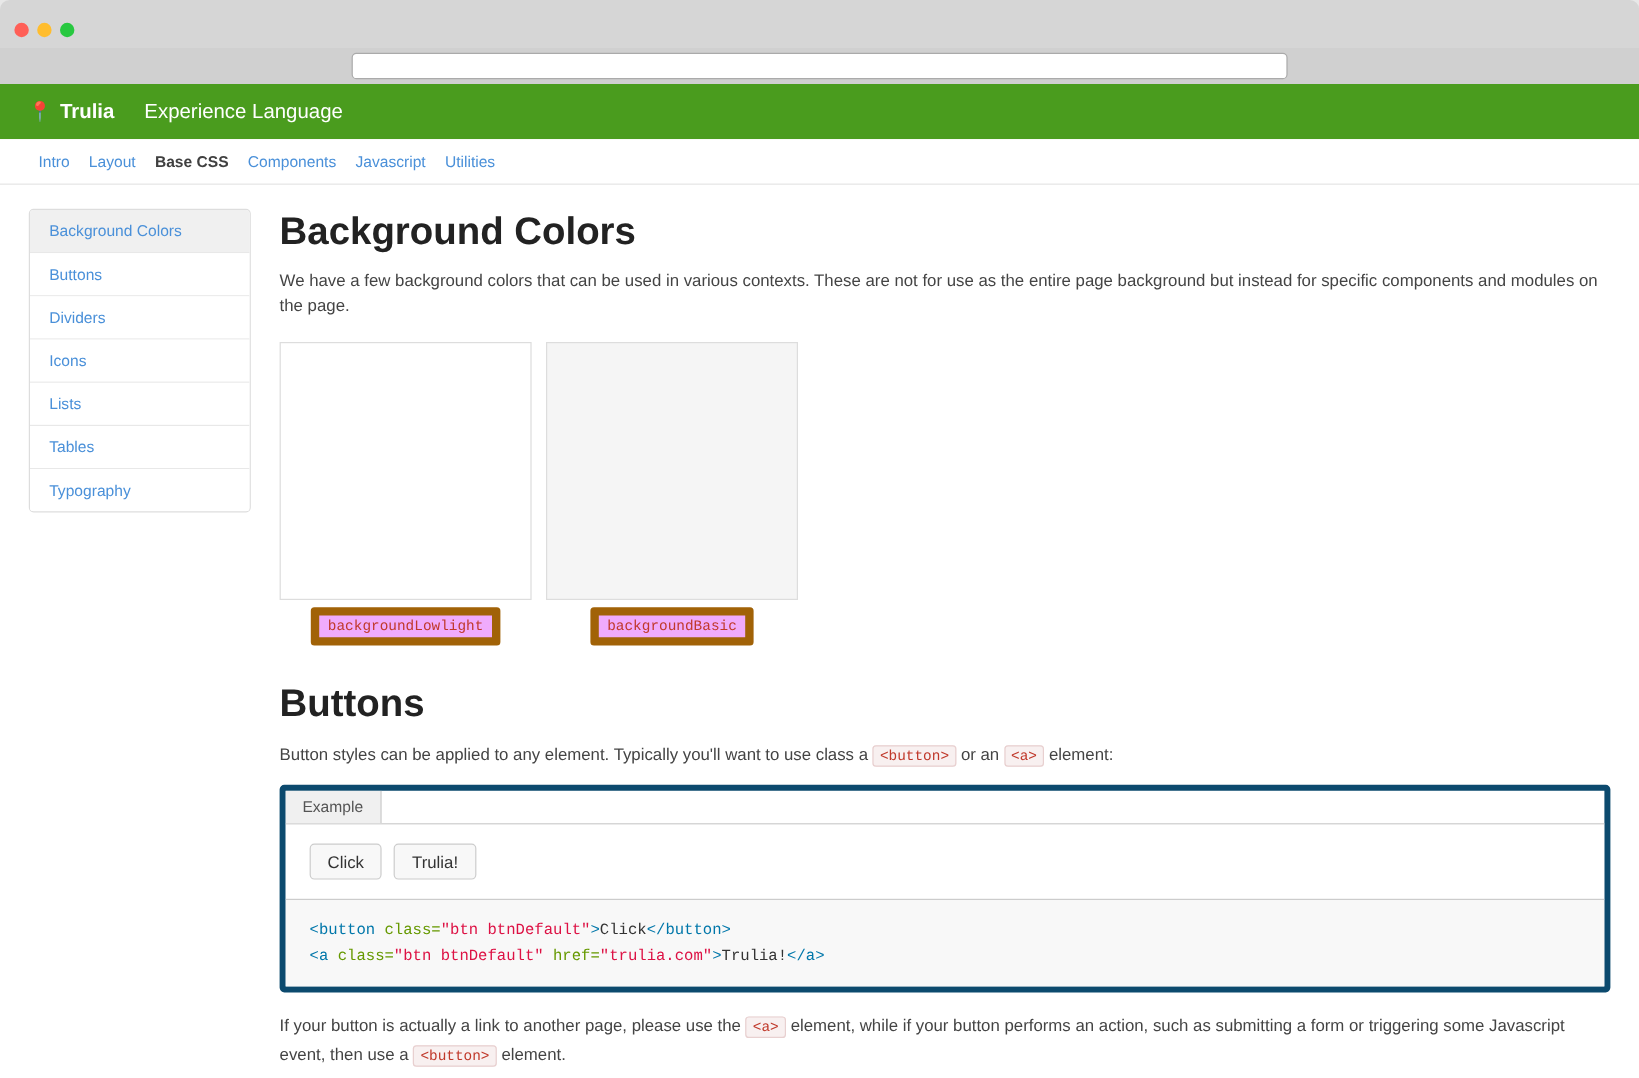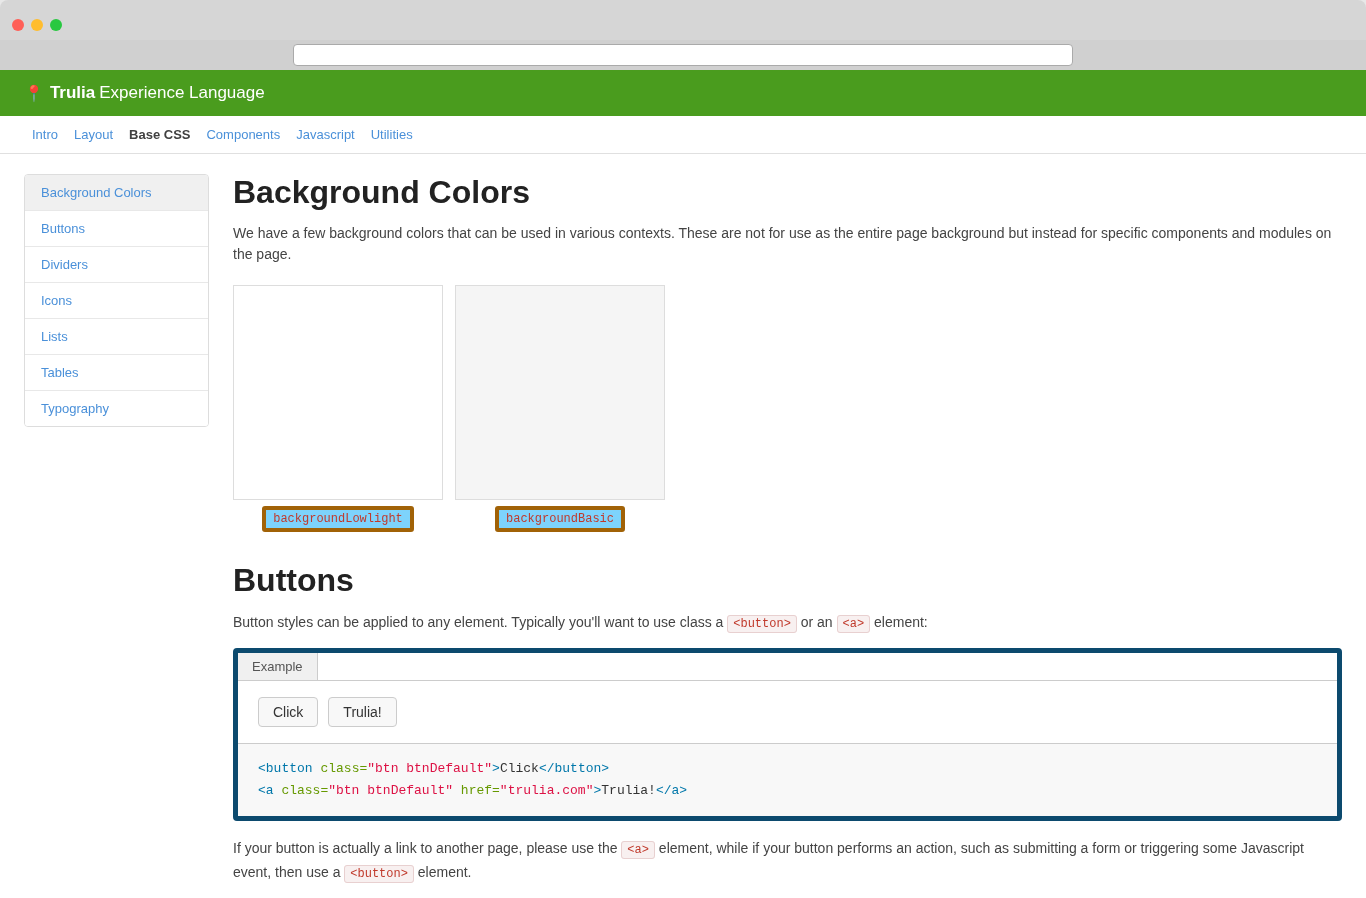--- a/index.html
+++ b/index.html
@@ -52,21 +52,21 @@
     .site-logo {
       display: flex;
       align-items: center;
       gap: 4px;
       color: #fff;
       font-size: 17px;
       font-weight: 400;
     }
     .logo-pin { color: #fff; font-size: 16px; margin-right: 2px; }
     .logo-brand { font-weight: 700; color: #fff; }
-    .logo-tagline { color: #fff; font-weight: 300; }
+    .logo-tagline { color: #fff; font-weight: 300; margin-left: 21px; }
 
     
     .site-nav {
       border-bottom: 1px solid #e0e0e0;
       padding: 0 24px;
       display: flex;
       align-items: center;
       height: 38px;
       background: #fff;
     }
@@ -158,22 +158,22 @@
     }
     .swatch-white { background: #ffffff; }
     .swatch-green { background: #4a9c1e; }
     .swatch-light { background: #f5f5f5; border: 1px solid #ddd; }
     .swatch-black { background: #1a1a1a; }
 
     .swatch-label {
       font-family: Monaco, "Courier New", monospace;
       font-size: 12px;
       color: #c0392b;
-      background: #7dd3fc;
-      border: 4px solid #a16207;
+      background: #f0abfc;
+      border: 7px solid #a16207;
       border-radius: 3px;
       padding: 2px 7px;
     }
 
     
     .buttons-section {
       margin-top: 30px;
     }
     .example-box {
       border: 5px solid #0c4a6e;

